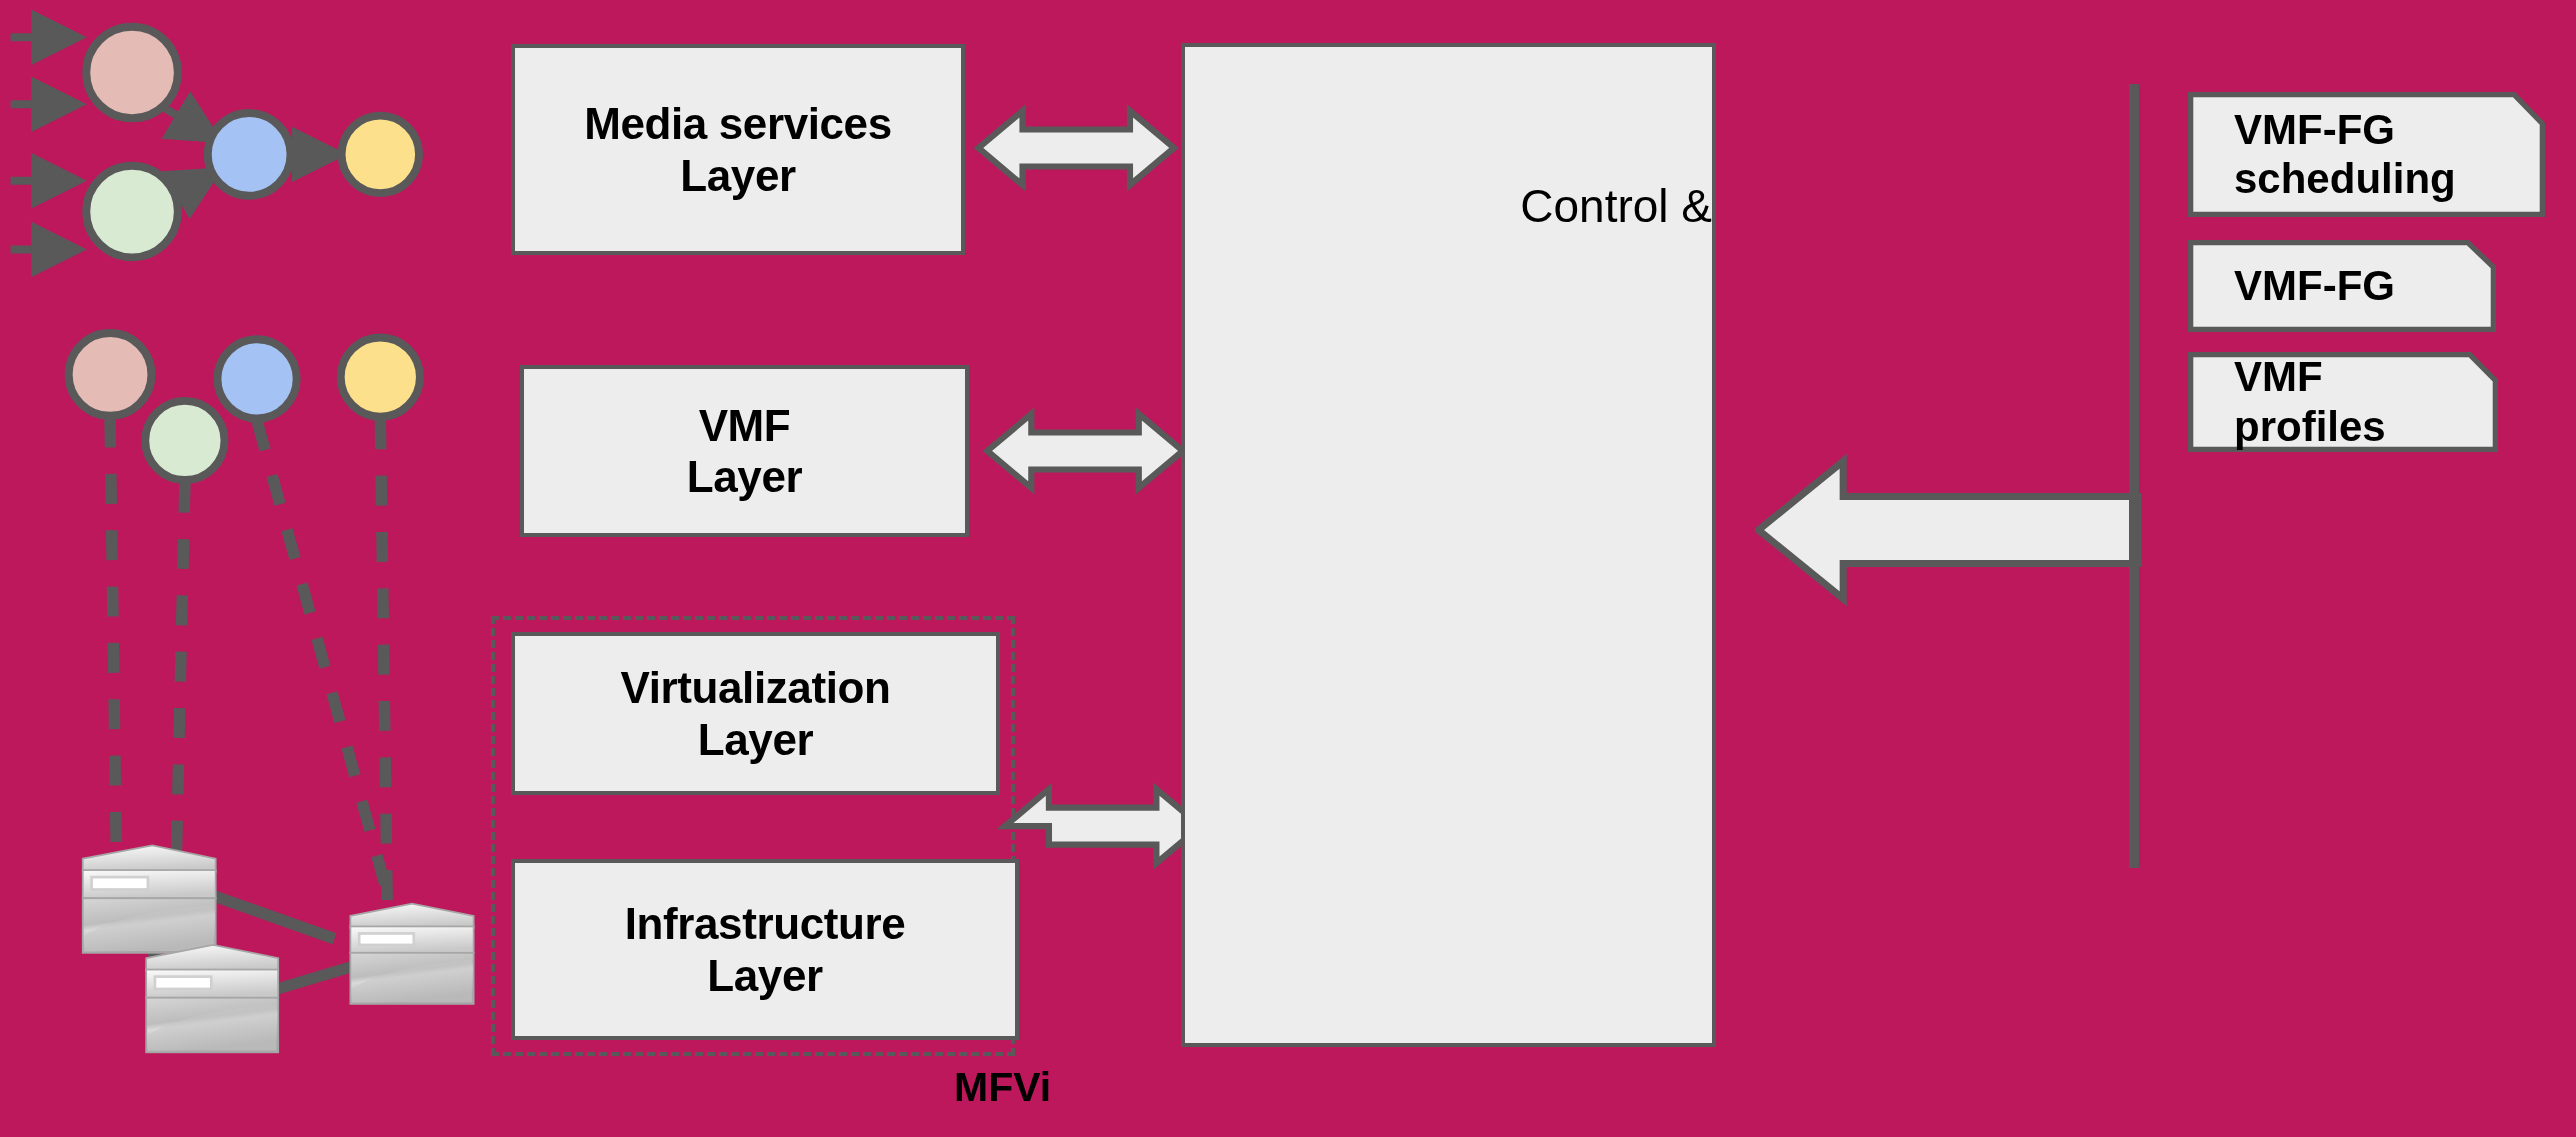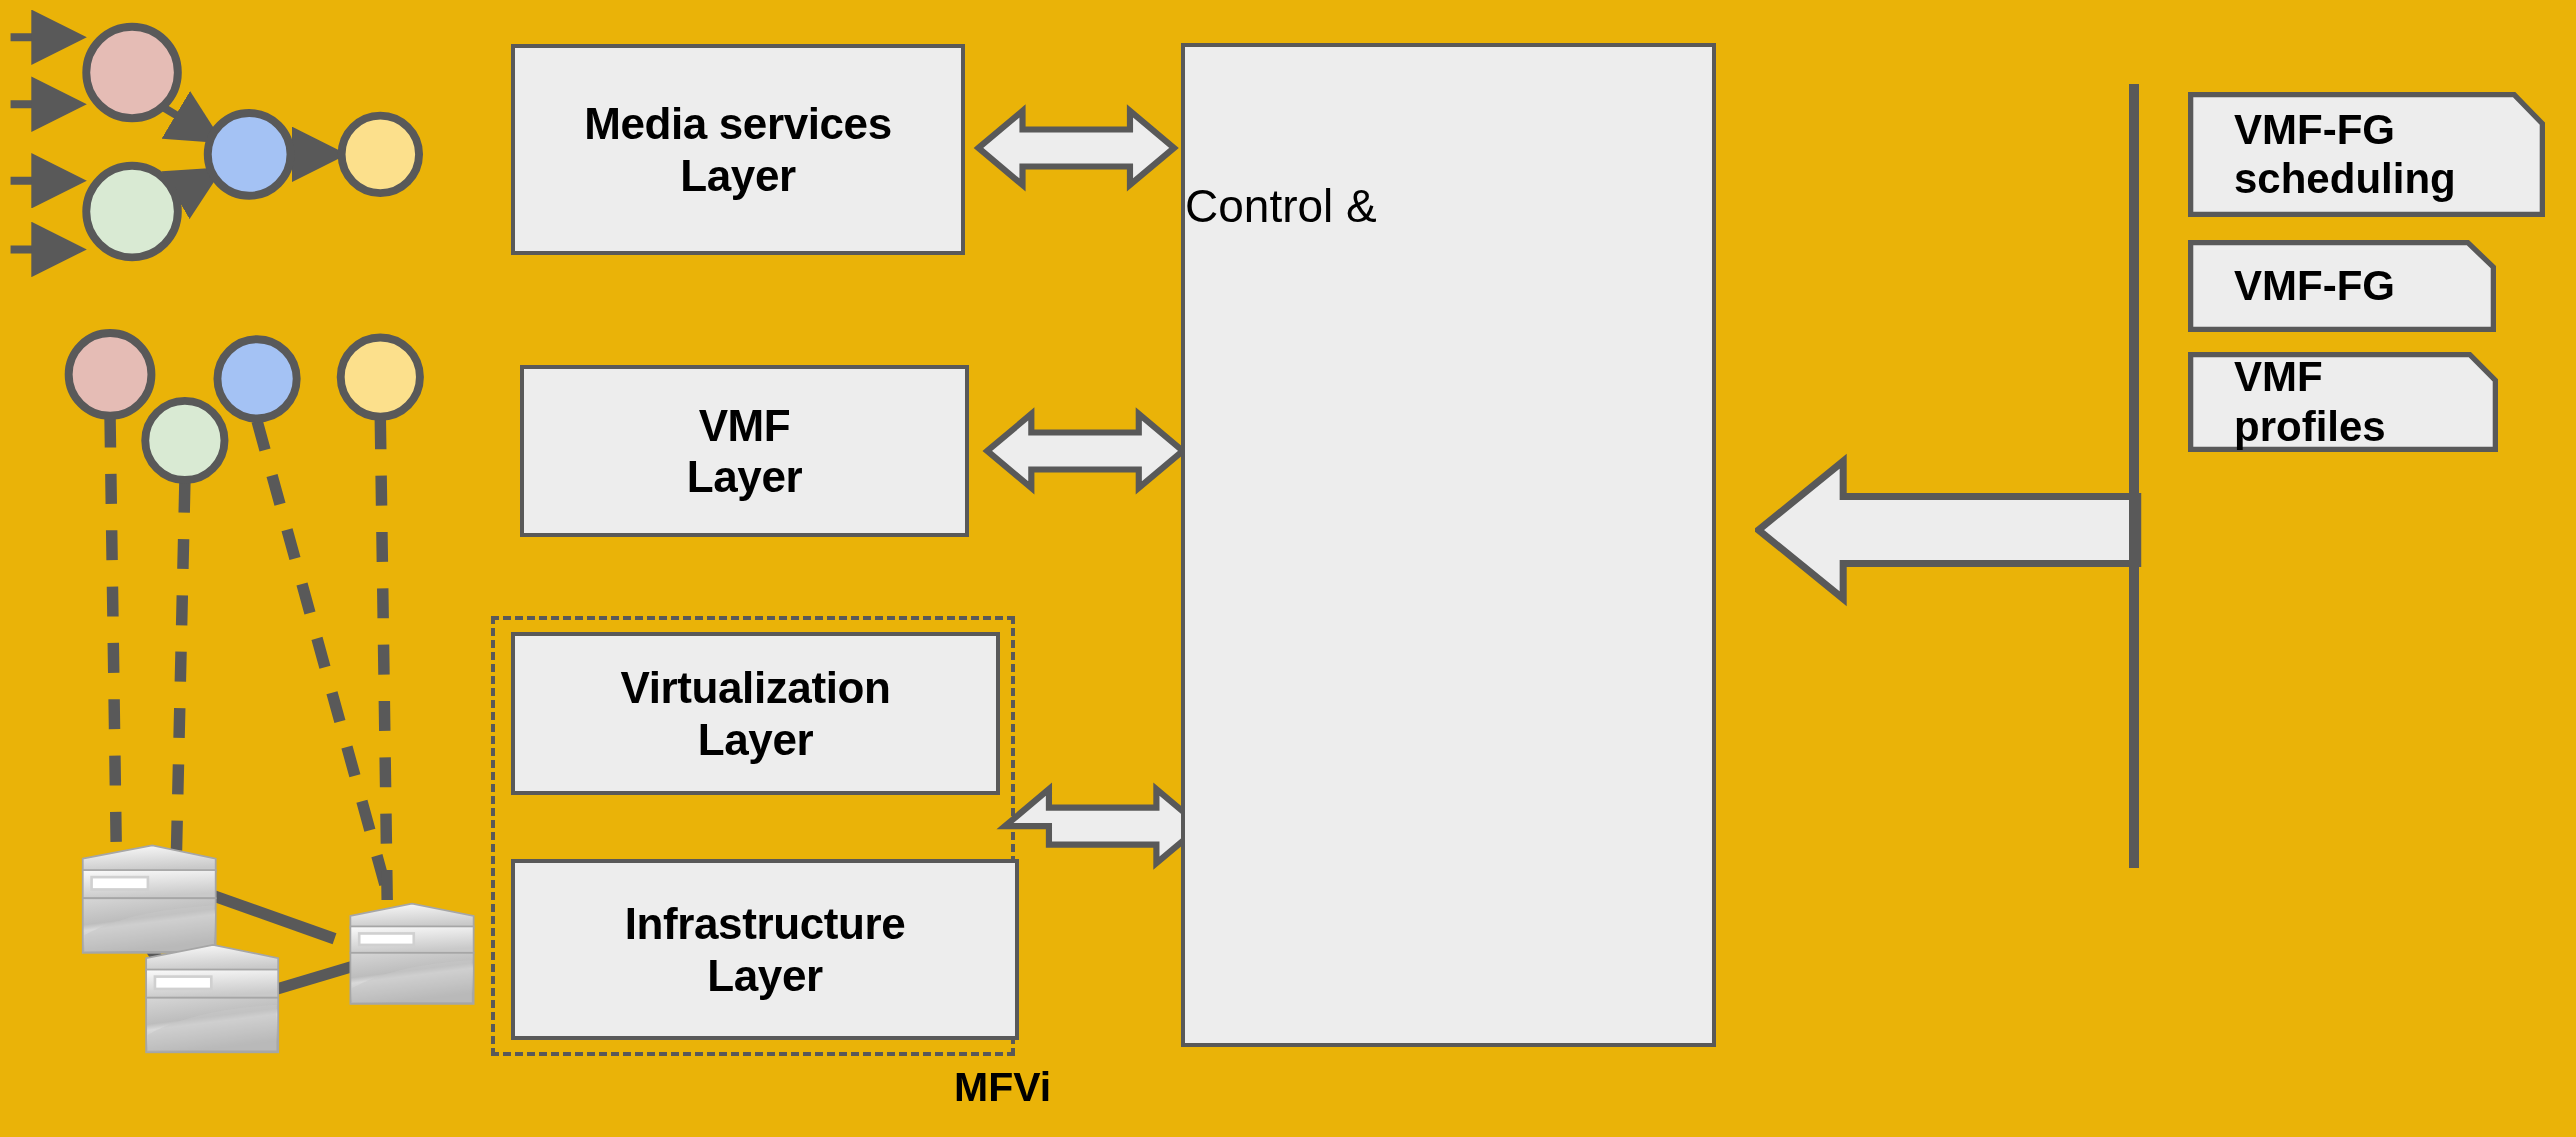--- a/index.html
+++ b/index.html
@@ -1,29 +1,29 @@
 <!DOCTYPE html>
 <html style="font-size:14px"><head>
 <meta charset="utf-8">
 <style>
   html,body{margin:0;padding:0;background:#ffffff;}
   body{width:2576px;height:1138px;overflow:hidden;font-family:"Liberation Sans",sans-serif;}
-  #stage{position:relative;width:2576px;height:1138px;background:#eab308;}
+  #stage{position:relative;width:2576px;height:1138px;background:#be185d;}
   #stage > svg{position:absolute;left:0;top:0;}
   .layer-box{
     position:absolute;background:#ededed;border:4.4px solid #595959;
     display:flex;align-items:center;justify-content:center;
     text-align:center;font-weight:bold;color:#000;line-height:1.16;
     font-size:44px;letter-spacing:-0.4px;box-sizing:border-box;
   }
   .layer-box span{display:block;}
   .control-box{
     position:absolute;background:#ededed;border:4.4px solid #595959;
     box-sizing:border-box;color:#000;font-size:46px;line-height:1.2;
-    text-align:left;font-weight:normal;
+    text-align:right;font-weight:normal;
   }
   .control-text{position:absolute;left:0;right:0;top:132px;}
   .mfvi-dash{
     position:absolute;border:4.4px dashed #595959;box-sizing:border-box;background:transparent;
   }
   .mfvi-label{
     position:absolute;font-size:41px;font-weight:bold;color:#000;white-space:nowrap;
   }
   .note{
     position:absolute;color:#000;font-weight:bold;font-size:42px;line-height:1.18;

